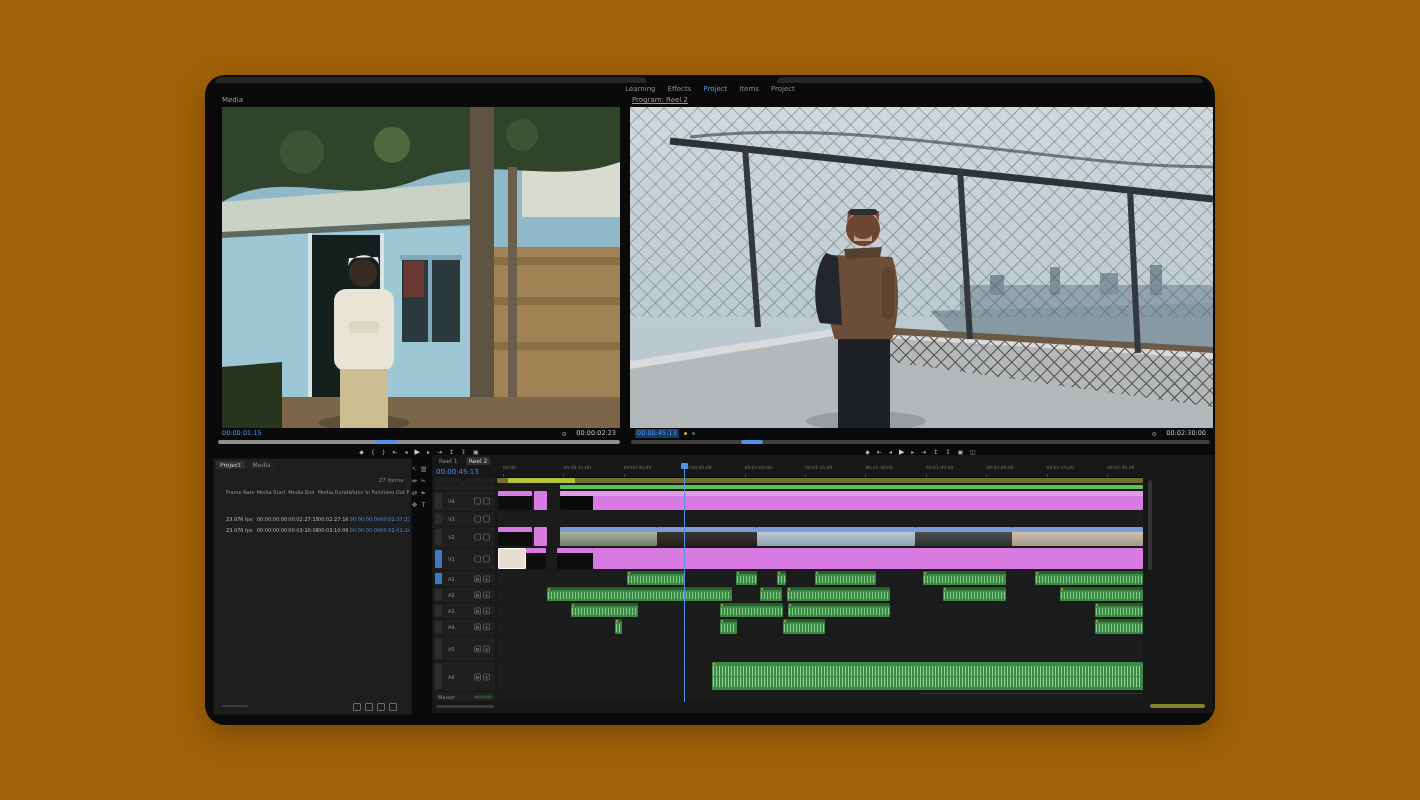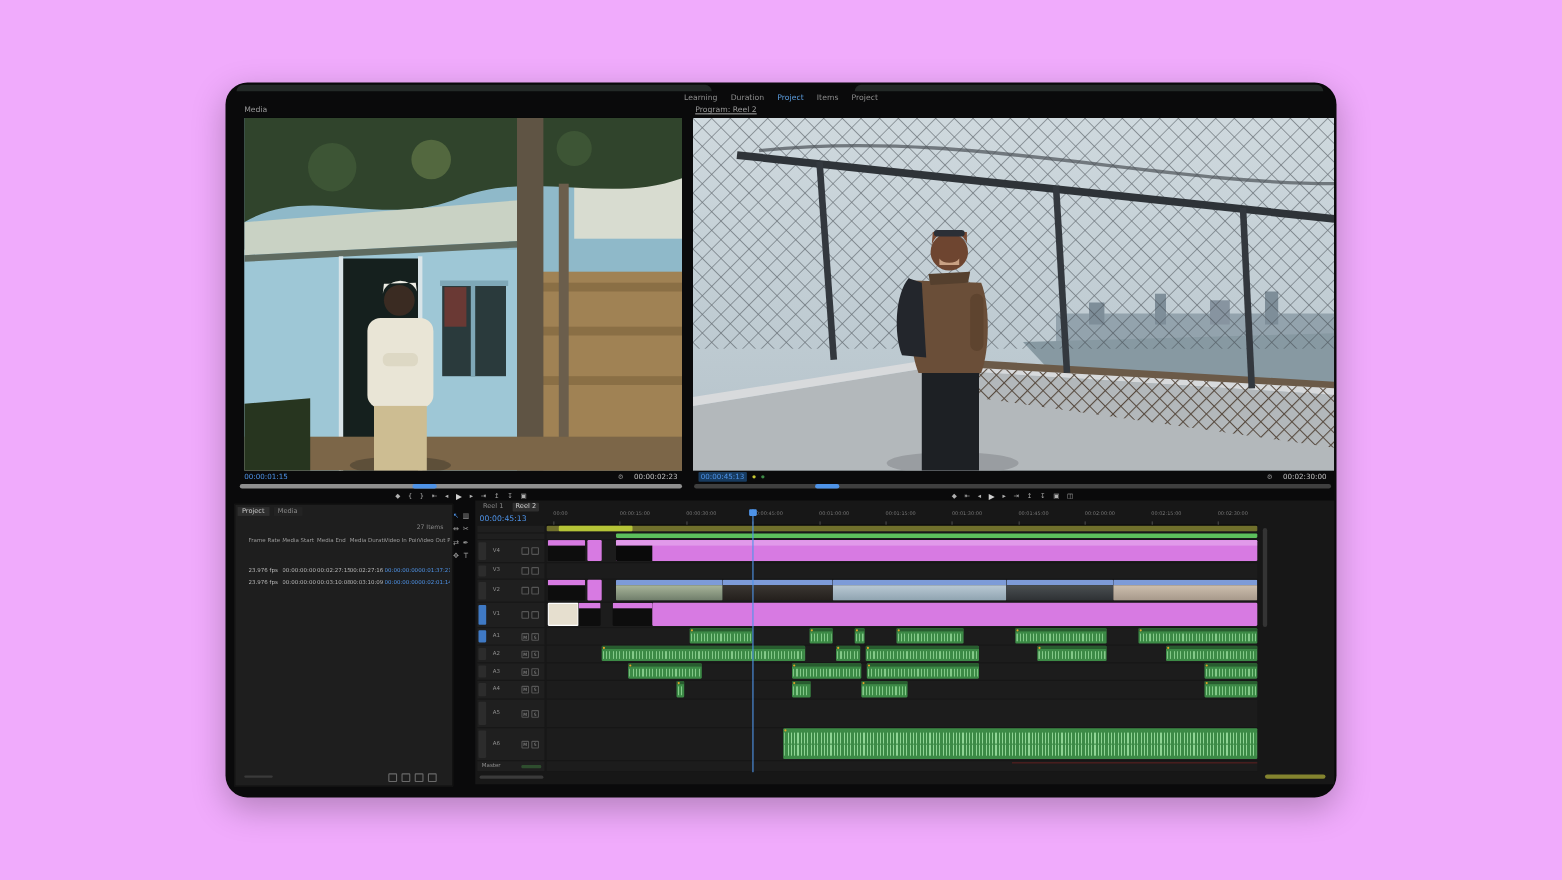--- a/index.html
+++ b/index.html
@@ -1,16 +1,16 @@
 <!DOCTYPE html>
 <html><head>
 <meta charset="utf-8">
 <style>
   html,body{margin:0;padding:0;background:#edeff3;font-family:"DejaVu Sans",sans-serif;}
-  #stage{position:relative;width:1420px;height:800px;background:#f0abfc;overflow:hidden;}
+  #stage{position:relative;width:1420px;height:800px;background:#a16207;overflow:hidden;}
   #appwin{position:absolute;left:205px;top:75px;width:1010px;height:650px;background:#0a0a0b;border-radius:20px;box-shadow:0 10px 30px rgba(0,0,0,.25);overflow:hidden;}
   .topstrip{position:absolute;top:2px;height:6px;background:#232927;border-radius:6px 6px 0 0;}
   #strip-l{left:10px;width:432px;}
   #strip-r{left:572px;width:426px;}
   
   #ws-tabs{position:absolute;left:0;right:0;top:8px;height:12px;display:flex;justify-content:center;gap:12px;align-items:center;}
   .wtab{font-size:7px;color:#8e8e8e;line-height:1;cursor:default;}
   .wtab.active{color:#5c9ddf;}
   
   .ptitle{position:absolute;top:22px;font-size:7px;color:#9a9a9a;line-height:1;}
@@ -104,21 +104,21 @@
 </head>
 <body>
 
 <div id="stage">
   <div id="appwin">
     <div class="topstrip" id="strip-l"></div>
     <div class="topstrip" id="strip-r"></div>
 
     <div id="ws-tabs">
         <div class="wtab">Learning</div>
-        <div class="wtab">Duration</div>
+        <div class="wtab">Effects</div>
         <div class="wtab active">Project</div>
         <div class="wtab">Items</div>
         <div class="wtab">Project</div>
       </div>
 
     <div class="ptitle" id="src-title">Media</div>
     <div class="ptitle" id="prg-title">Program: Reel 2</div>
 
     <div class="vframe" id="src-frame">
       <svg viewBox="0 0 398 321" preserveAspectRatio="none">

